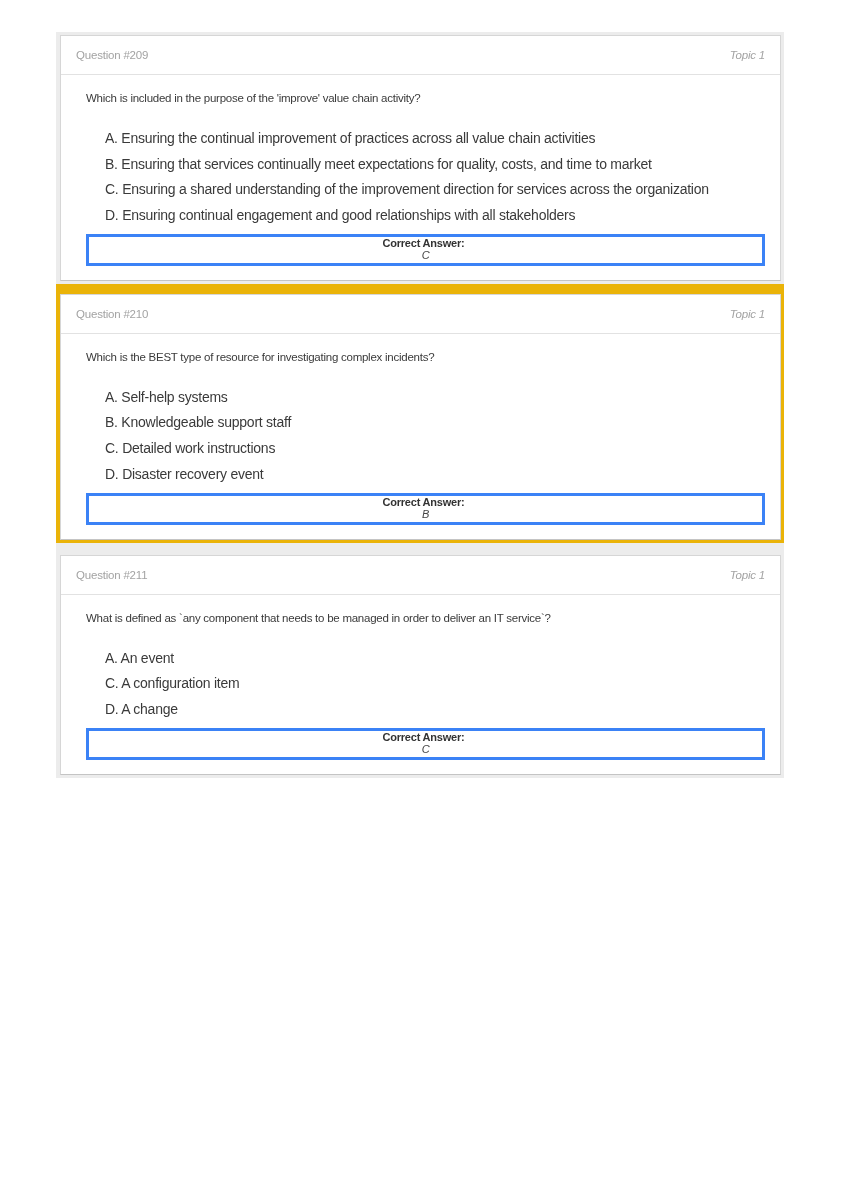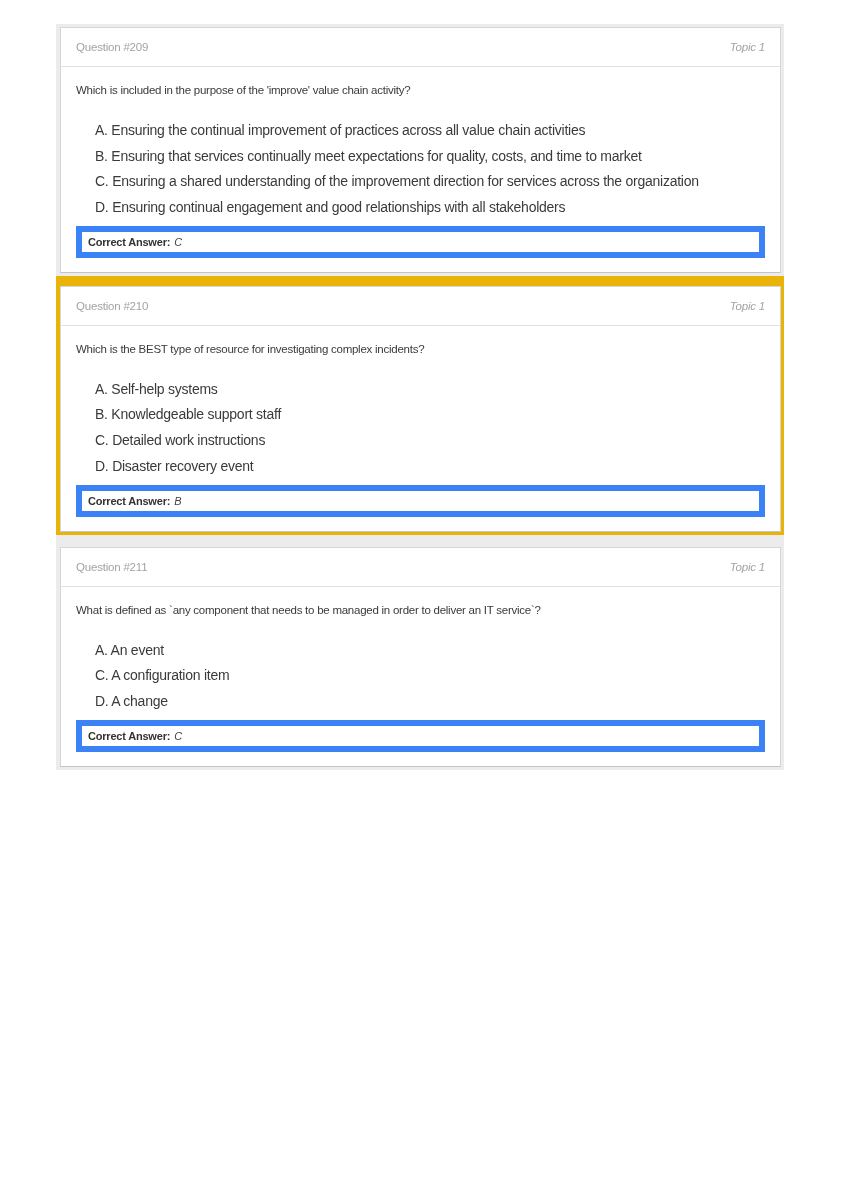--- a/index.html
+++ b/index.html
@@ -11,21 +11,21 @@
     width: 842px;
     height: 1191px;
     position: relative;
     font-family: "Liberation Sans", sans-serif;
     color: #333333;
     overflow: hidden;
   }
   .page {
     position: absolute;
     left: 56px;
-    top: 24px;
+    top: 32px;
     width: 728px;
   }
   .card-wrap {
     background: #ececec;
     padding: 3px 3px 3px 4px;
     box-sizing: border-box;
   }
   .card-wrap.gap {
     padding-top: 10px;
   }
@@ -43,21 +43,21 @@
     padding: 0 15px;
     border-bottom: 1px solid #e2e2e2;
     font-size: 11.5px;
     color: #a3a3a3;
     letter-spacing: -0.2px;
   }
   .card-header .topic {
     font-style: italic;
   }
   .card-body {
-    padding: 15px 15px 14px 15px;
+    padding: 15px 15px 14px 25px;
   }
   .question-text {
     font-size: 11.5px;
     color: #3a3a3a;
     letter-spacing: -0.25px;
     margin: 0 0 24px 0;
     line-height: 16px;
   }
   .choices {
     list-style: none;
@@ -68,29 +68,30 @@
     font-size: 14px;
     color: #3a3a3a;
     letter-spacing: -0.25px;
     line-height: 16px;
     margin: 0 0 9.6px 0;
   }
   .choice:last-child {
     margin-bottom: 0;
   }
   .answer-box {
-    border: 6px solid #3b82f6;
+    border: 3px solid #3b82f6;
     height: 32px;
     display: flex;
     align-items: center;
     padding: 0 6px;
     box-sizing: border-box;
     font-size: 11px;
     color: #333333;
     letter-spacing: -0.2px;
+    flex-direction: column;
   }
   .answer-label {
     font-weight: bold;
     margin-right: 4px;
   }
   .answer-value {
     font-style: italic;
     color: #444444;
   }
 </style>

